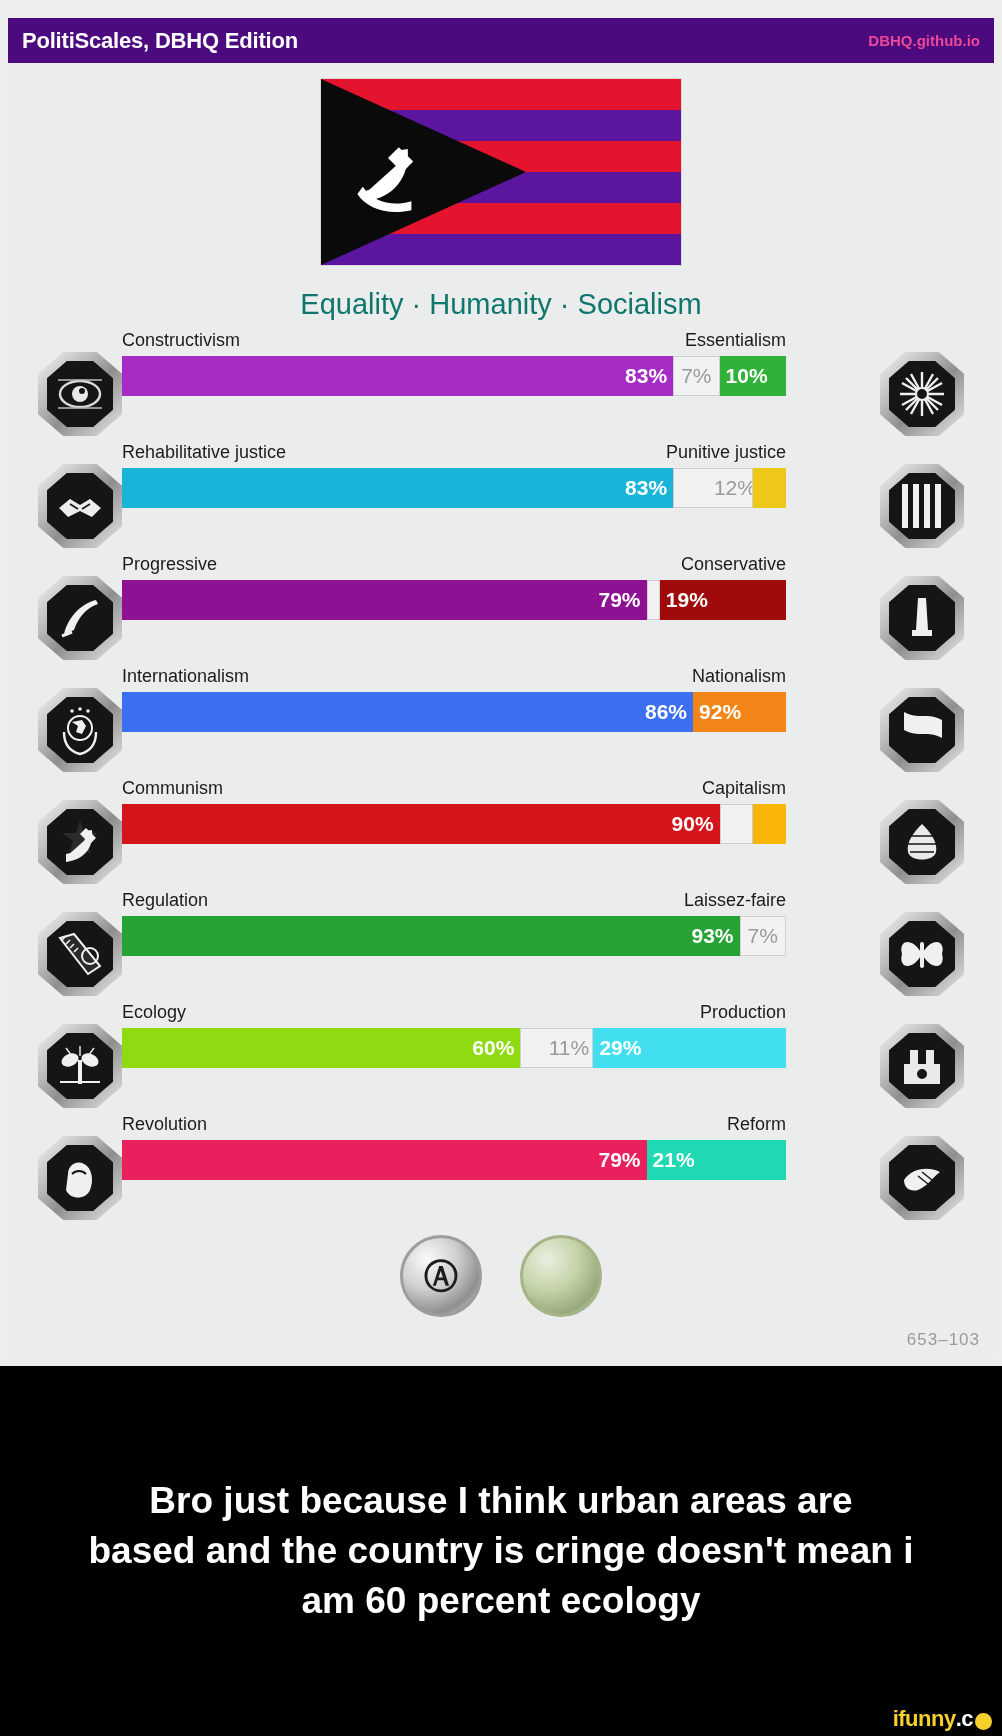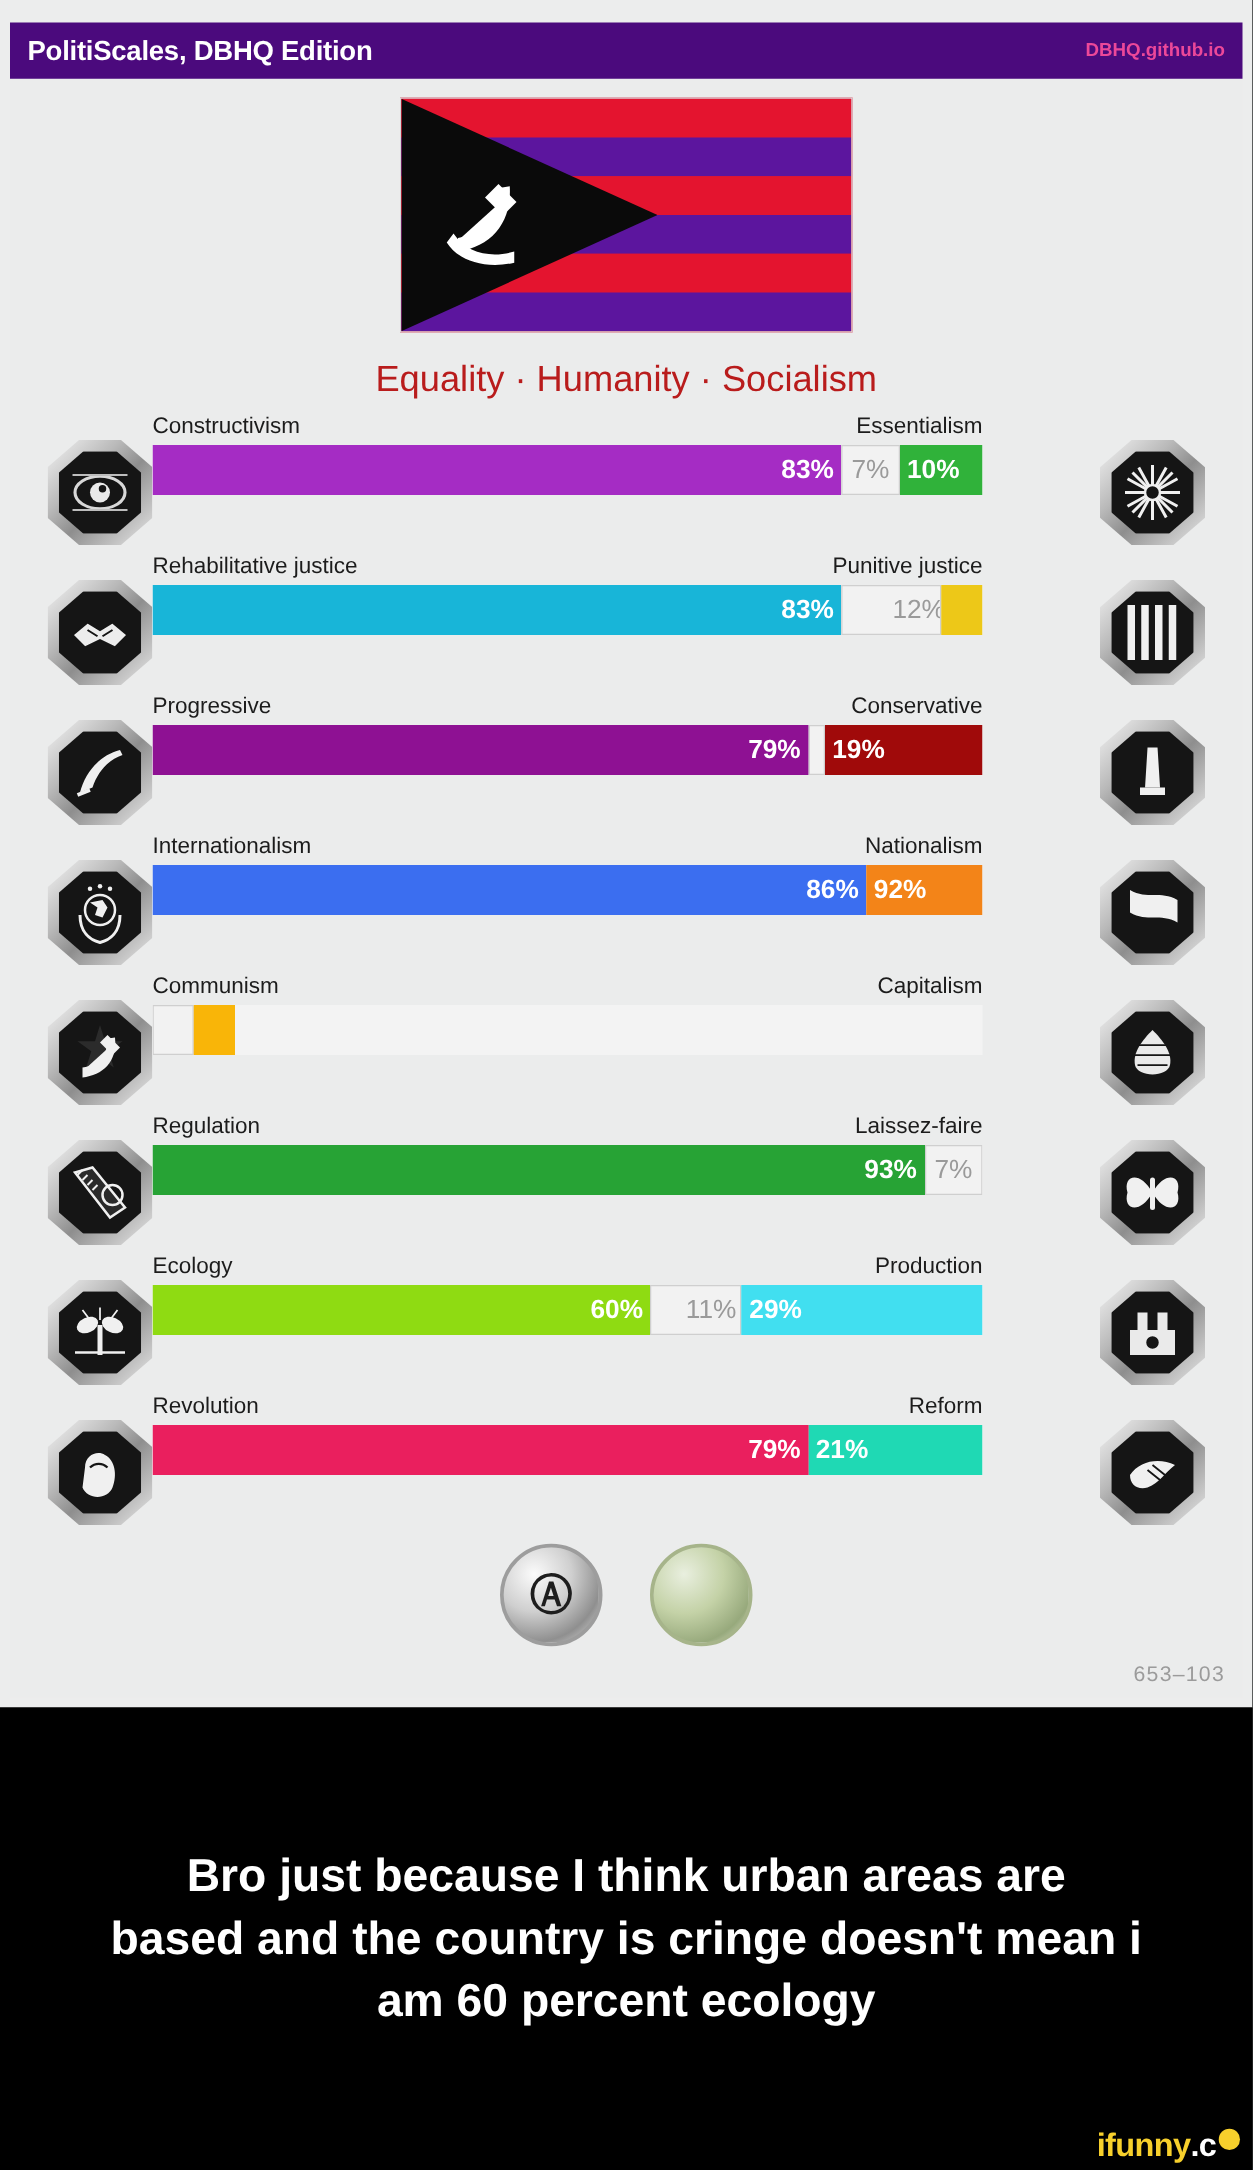--- a/index.html
+++ b/index.html
@@ -56,21 +56,21 @@
     background:#0a0a0a;
     clip-path:polygon(0 0, 100% 50%, 0 100%);
   }
   .hs{
     position:absolute;left:22px;top:52px;width:90px;height:90px;
   }
 
   
   .tagline{
     position:absolute;left:0;top:288px;width:1002px;text-align:center;
-    font-size:29px;color:#b91c1c;font-family:"Liberation Sans", sans-serif;
+    font-size:29px;color:#0f766e;font-family:"Liberation Sans", sans-serif;
   }
 
   
   .axes{
     position:absolute;left:0;top:330px;width:1002px;
   }
   .axis-row{
     position:relative;height:112px;
   }
   .axis-icon{
@@ -152,22 +152,22 @@
     position:absolute;left:0;top:1366px;width:1002px;height:370px;
     background:#000;color:#fff;
     display:flex;flex-direction:column;align-items:center;justify-content:center;
     text-align:center;
   }
   .caption .line{
     font-size:37px;font-weight:bold;line-height:1.35;white-space:nowrap;
   }
   .watermark{
     position:absolute;right:10px;bottom:4px;
-    font-size:26px;font-weight:bold;color:#f7d02c;letter-spacing:-0.5px;
-    display:flex;align-items:flex-start;
+    font-size:22px;font-weight:bold;color:#f7d02c;letter-spacing:-0.5px;
+    display:flex;align-items:center;
   }
   .watermark .w1{color:#f7d02c;}
   .watermark .w2{color:#ffffff;}
   .watermark .dot{
     display:inline-block;width:17px;height:17px;border-radius:50%;
     background:#f7d02c;margin-left:2px;position:relative;top:2px;
   }
 </style>
 </head>
 <body>
@@ -394,20 +394,23 @@
             </svg>
           </div>
             </div>
         </div>
         <div class="axis-body">
           <div class="axis-labels">
             <div class="lbl l">Communism</div>
             <div class="lbl r">Capitalism</div>
           </div>
           <div class="bar">
+            <div class="seg leftseg" style="width:90%;background:#d5131a;">
+              <span>90%</span>
+            </div>
             <div class="seg neutral" style="width:5%;">
               <span></span>
             </div>
             <div class="seg rightseg" style="width:5%;background:#f9b508;">
               <span></span>
             </div>
           </div>
         </div>
         <div class="axis-icon right">
           <div class="octa">

